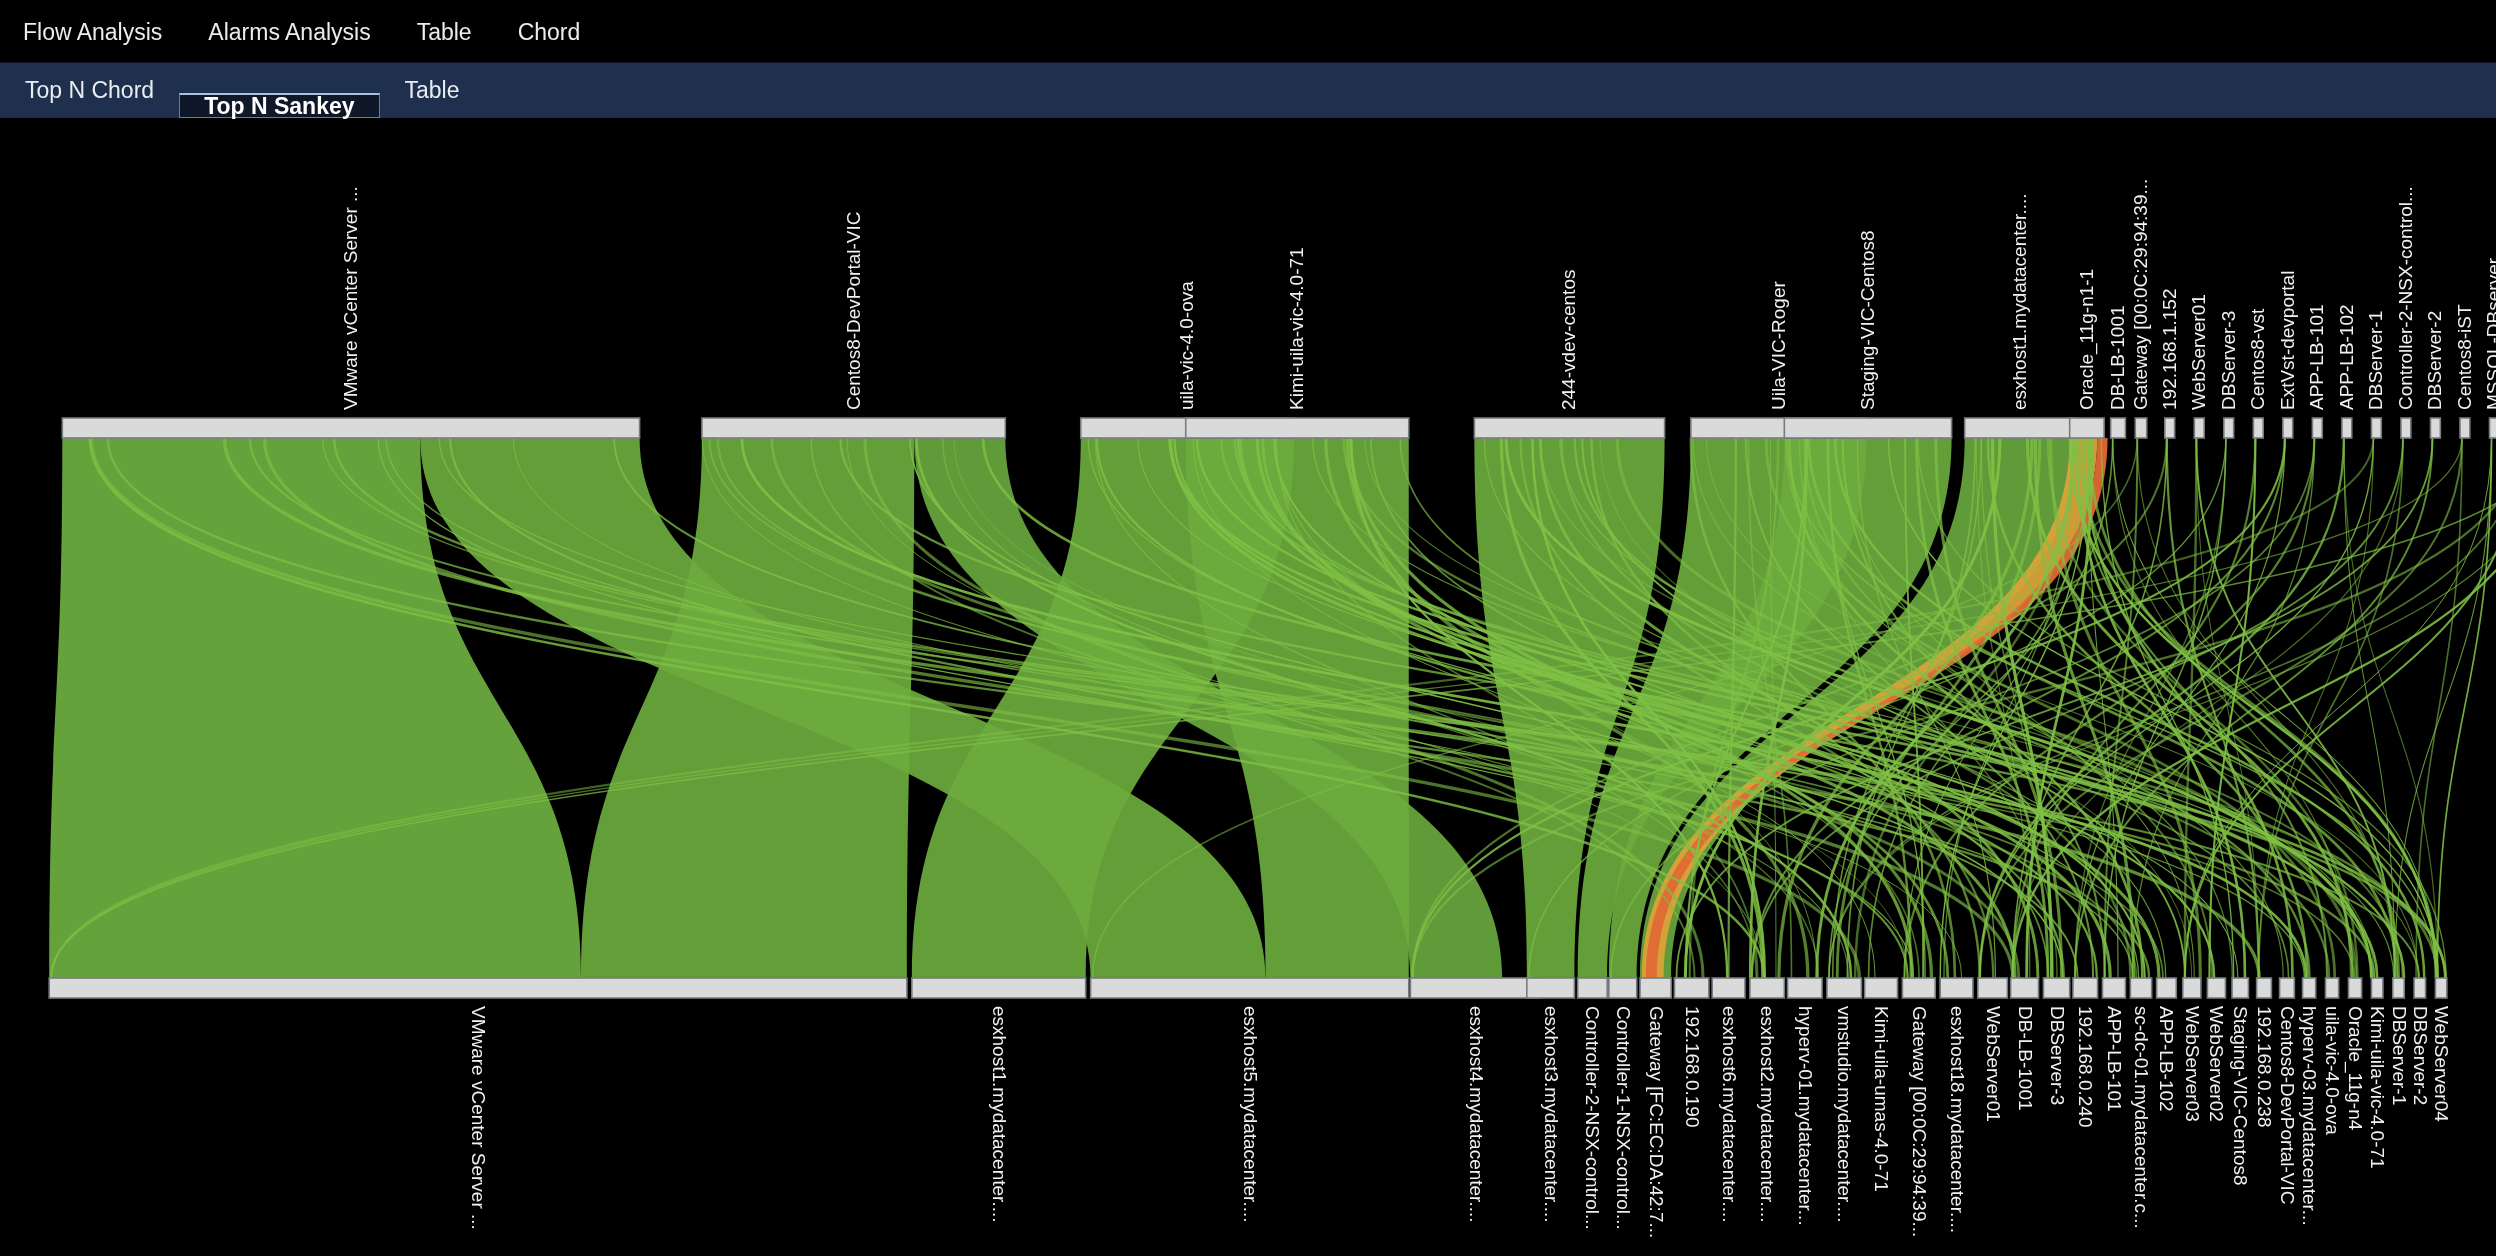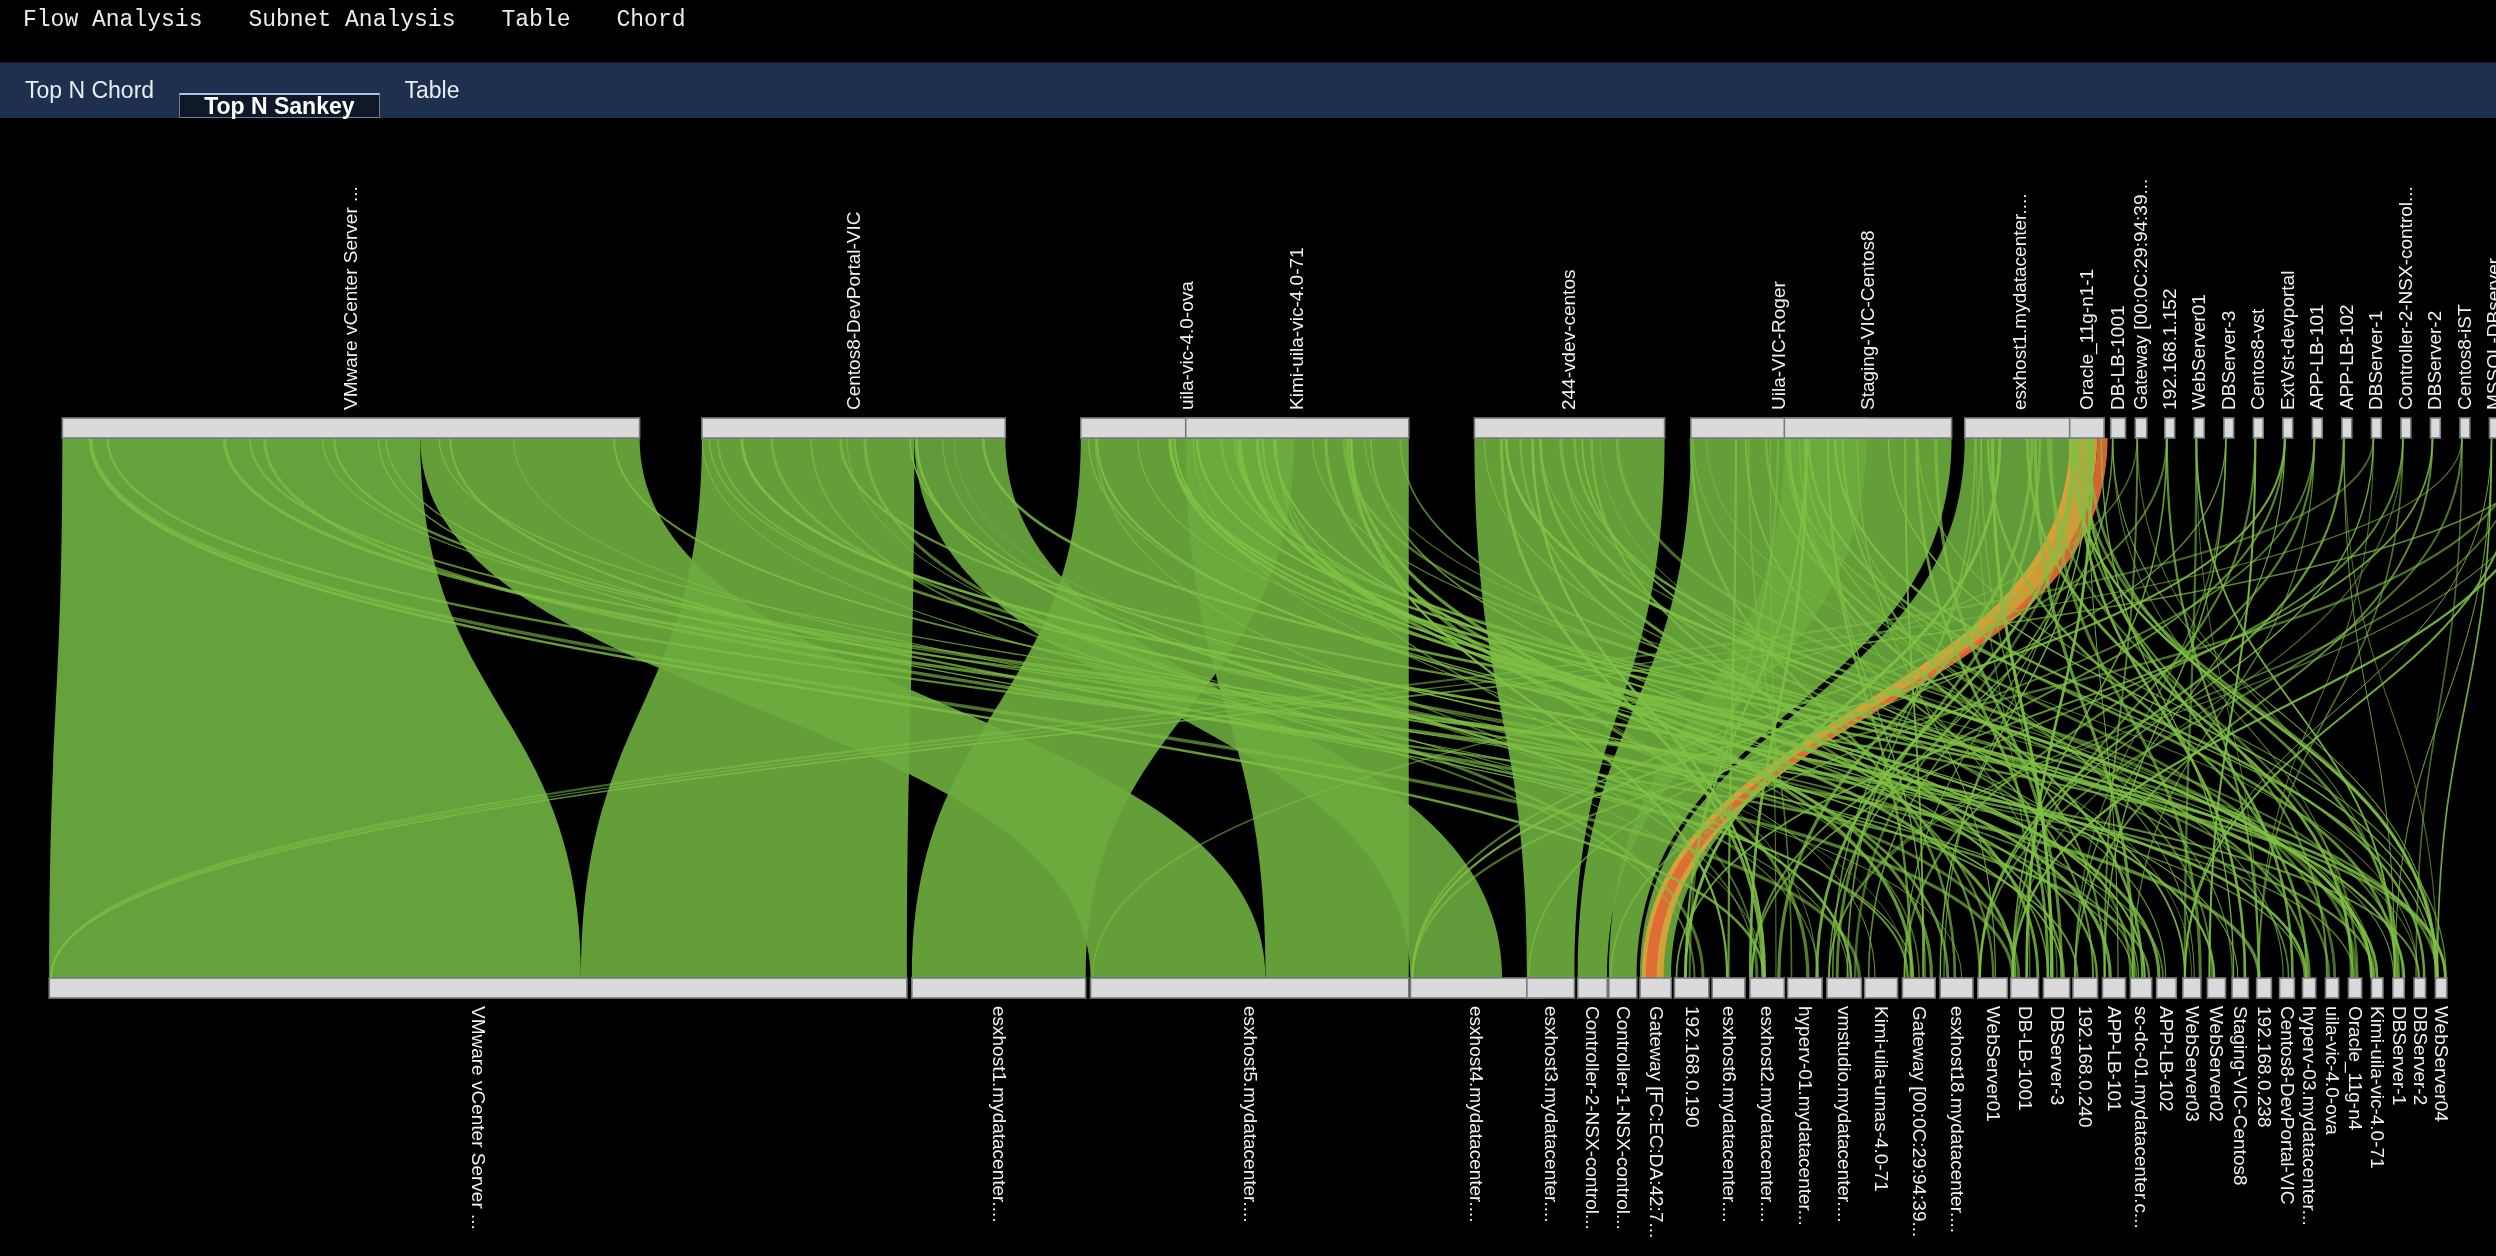--- a/index.html
+++ b/index.html
@@ -7,21 +7,21 @@
     width:2496px;height:1256px;overflow:hidden;
     font-family:"Liberation Sans", sans-serif;
     color:#e8e8e8;
     -webkit-font-smoothing:antialiased;
   }
   .app{position:relative;width:2496px;height:1256px;background:#000;}
 
   
   .maintabs{
     position:absolute;left:0;top:0;width:2496px;height:60px;
-    background:#000;display:flex;align-items:flex-start;font-family:Liberation Mono, monospace;
+    background:#000;display:flex;align-items:center;
   }
   .maintab{
     display:flex;align-items:center;padding:0 22px;
     font-size:23px;color:#e9edf2;white-space:nowrap;cursor:pointer;
     border:1px solid transparent;margin-top:6px;margin-bottom:2px;
   }
   .maintab.active{
     font-weight:bold;color:#ffffff;
     border:1px solid #8d949c;
     border-top:2px solid #a8c3d8;
@@ -55,21 +55,21 @@
     font-size:19px;
   }
 </style>
 </head>
 <body>
 
 <div class="app">
 
   <div class="maintabs">
     <div class="maintab">Flow Analysis</div>
-    <div class="maintab">Subnet Analysis</div>
+    <div class="maintab">Alarms Analysis</div>
     <div class="maintab">Table</div>
     <div class="maintab">Chord</div>
   </div>
 
   <div class="subtabs">
     <div class="subtab">Top N Chord</div>
     <div class="subtab active">Top N Sankey</div>
     <div class="subtab">Table</div>
     <div class="subtabs-spacer"></div>
   </div>

